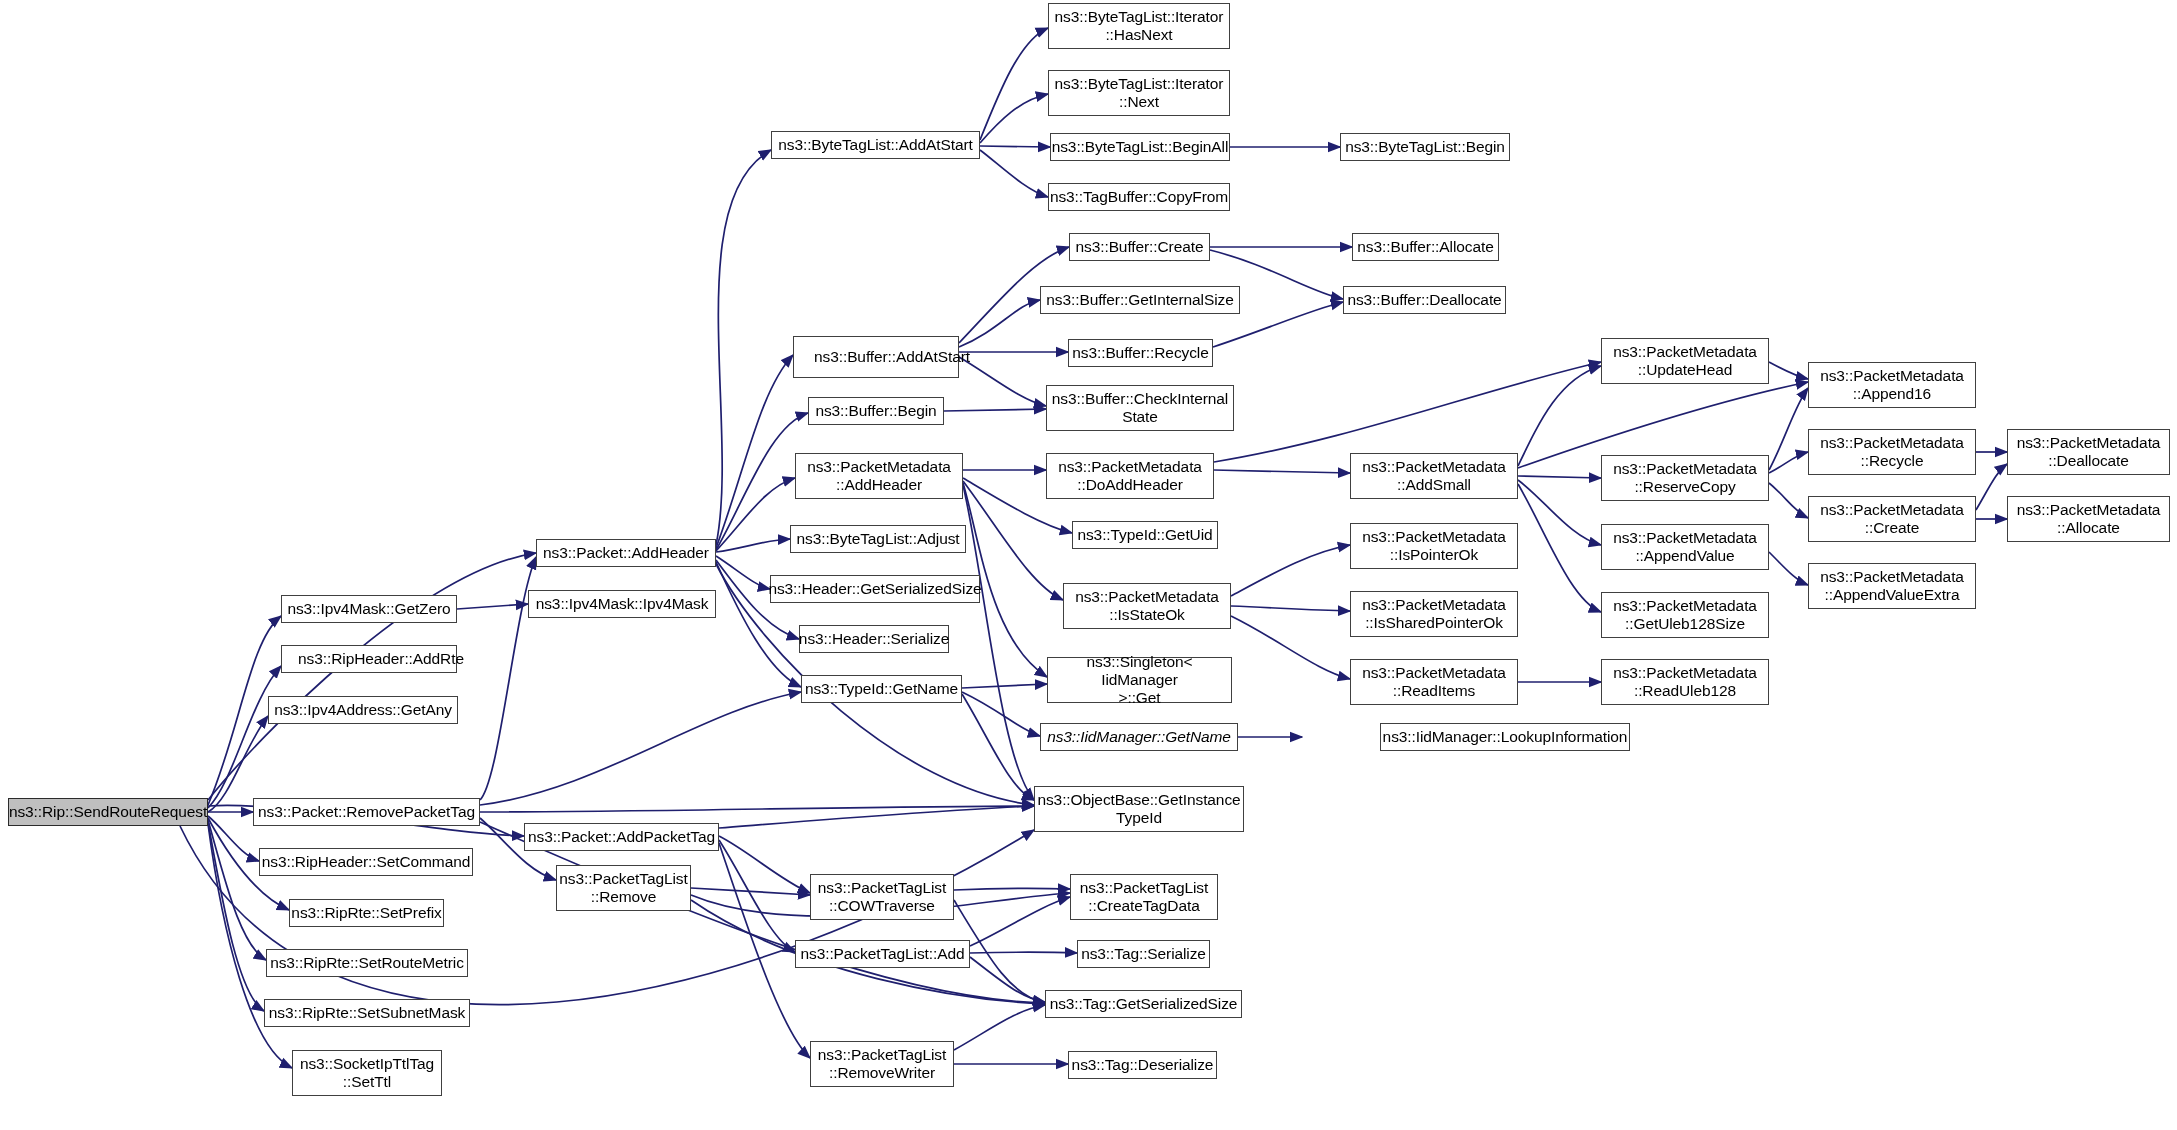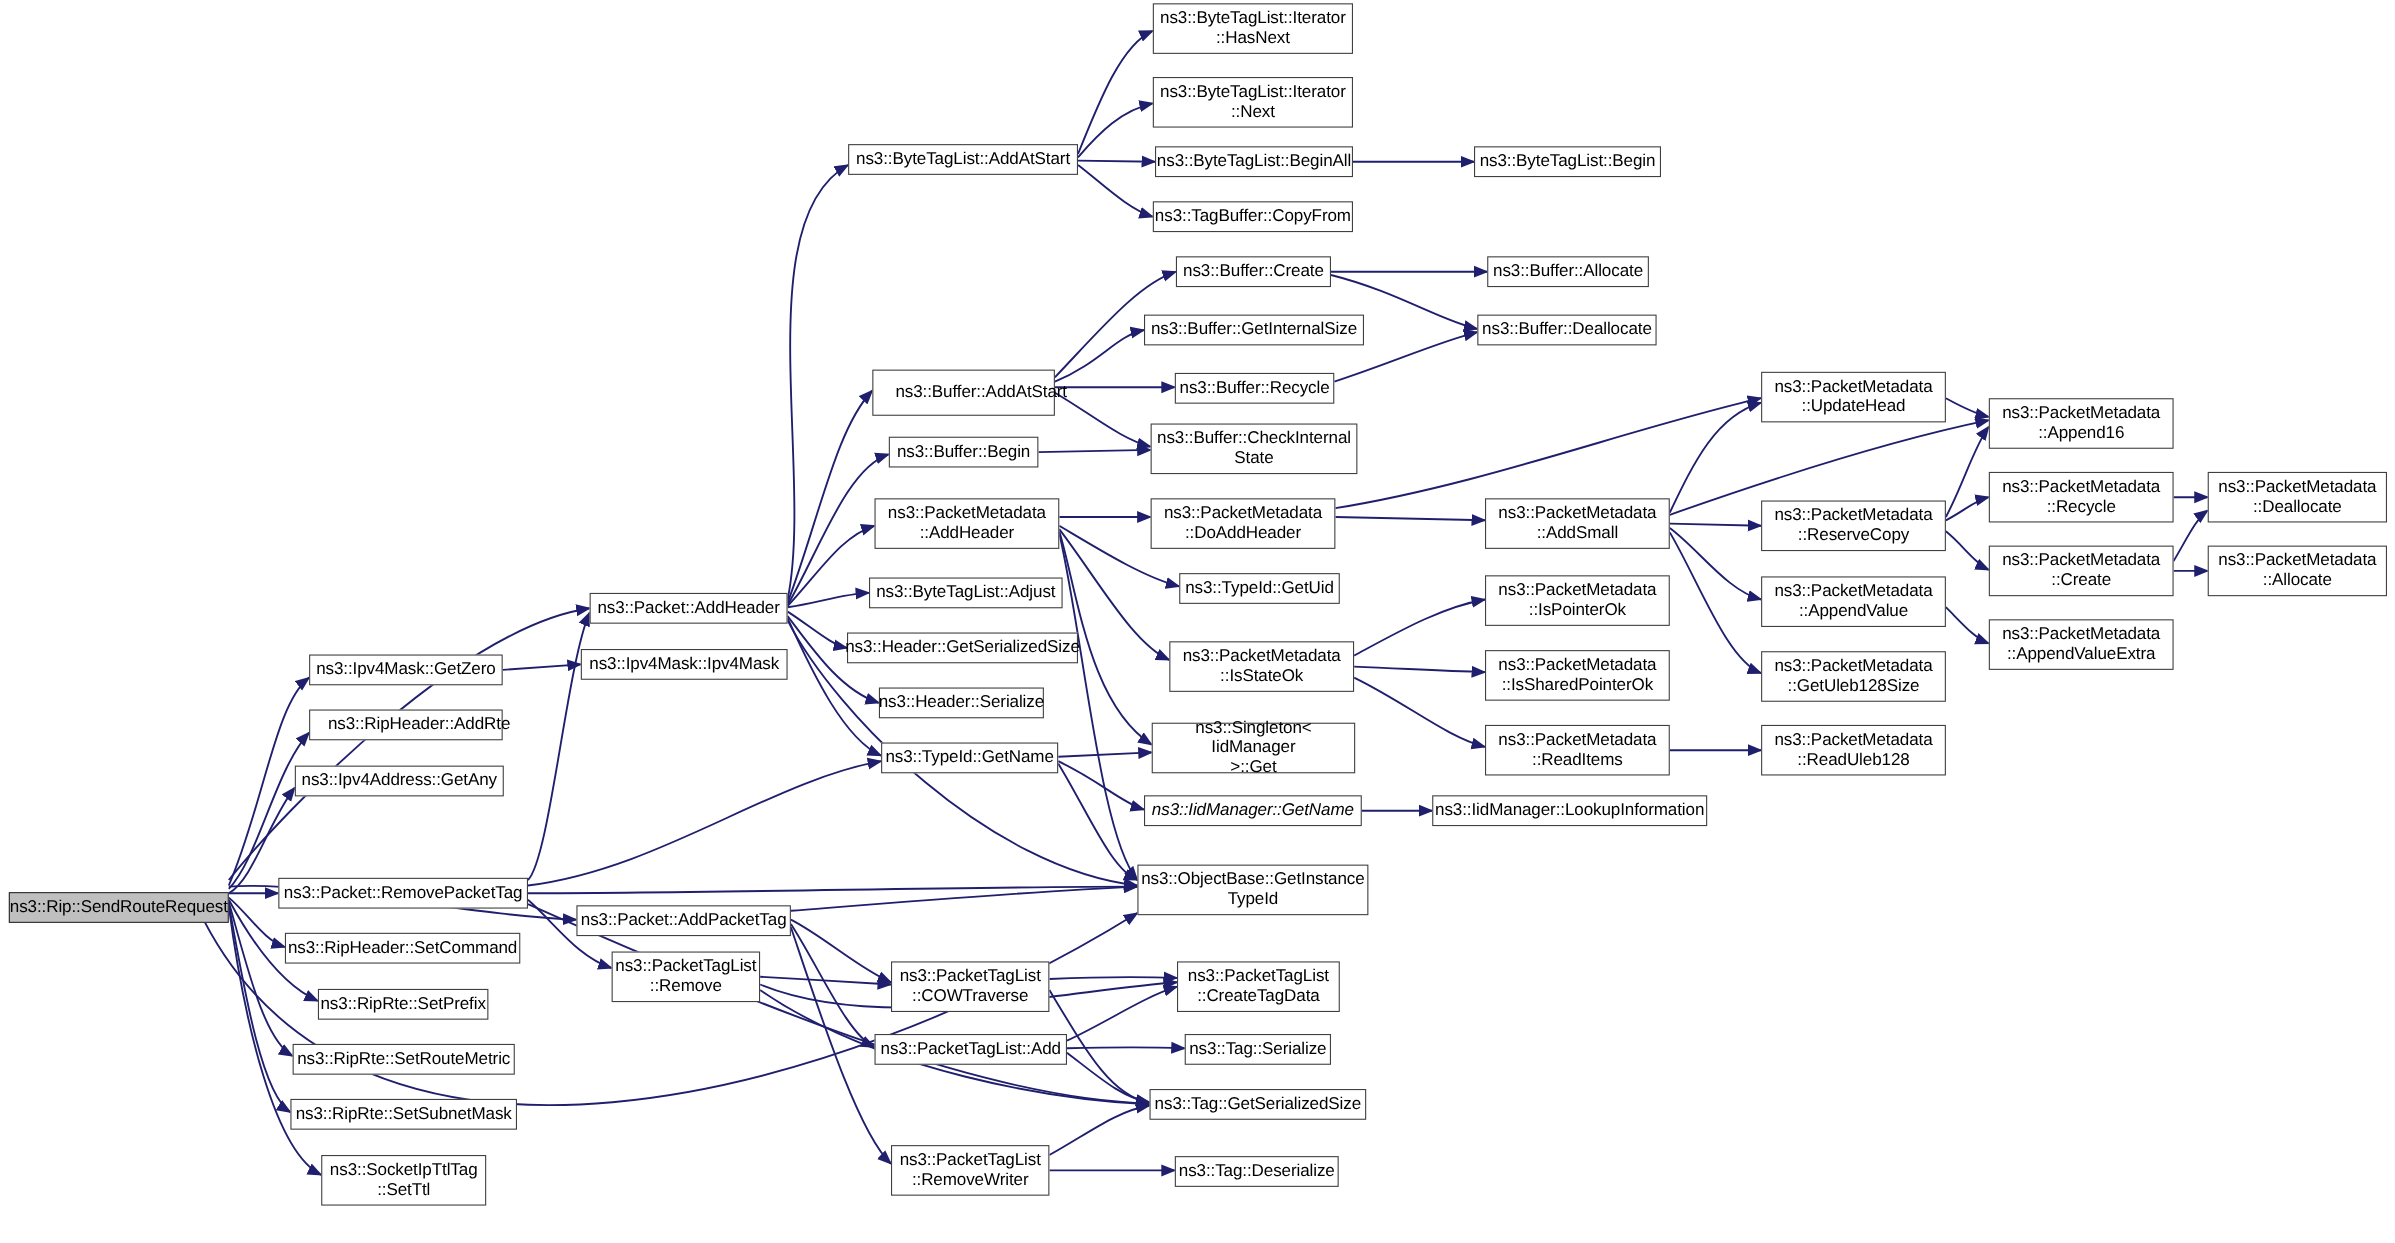--- a/index.html
+++ b/index.html
@@ -35,21 +35,20 @@
     align-items: center;
     justify-content: center;
     text-align: center;
     white-space: pre-line;
     letter-spacing: -0.1px;
     z-index: 2;
   }
   .node.root {
     background: #bfbfbf;
     border-color: #2b2b2b;
-    margin-top: 13px;
   }
 </style>
 </head>
 <body>
 
 <div id="graph">
   <svg id="edges" viewBox="0 0 2177 1130" xmlns="http://www.w3.org/2000/svg">
     <defs>
       <marker id="arrow" viewBox="0 0 10 8" refX="9" refY="4" markerWidth="8" markerHeight="7" orient="auto-start-reverse">
         <path d="M 0 0 L 10 4 L 0 8 z" fill="#1f1f6e"></path>
@@ -201,21 +200,21 @@
       <div class="node" style="left: 1352px; top: 233px; width: 147px; height: 28px;">ns3::Buffer::Allocate</div>
       <div class="node" style="left: 1343px; top: 286px; width: 163px; height: 28px;">ns3::Buffer::Deallocate</div>
       <div class="node" style="left: 1350px; top: 453px; width: 168px; height: 46px;">ns3::PacketMetadata
 ::AddSmall</div>
       <div class="node" style="left: 1350px; top: 523px; width: 168px; height: 46px;">ns3::PacketMetadata
 ::IsPointerOk</div>
       <div class="node" style="left: 1350px; top: 591px; width: 168px; height: 46px;">ns3::PacketMetadata
 ::IsSharedPointerOk</div>
       <div class="node" style="left: 1350px; top: 659px; width: 168px; height: 46px;">ns3::PacketMetadata
 ::ReadItems</div>
-      <div class="node" style="left: 1302px; top: 723px; width: 250px; height: 28px;">ns3::IidManager::LookupInformation</div>
+      <div class="node" style="left: 1380px; top: 723px; width: 250px; height: 28px;">ns3::IidManager::LookupInformation</div>
       <div class="node" style="left: 1601px; top: 338px; width: 168px; height: 46px;">ns3::PacketMetadata
 ::UpdateHead</div>
       <div class="node" style="left: 1601px; top: 455px; width: 168px; height: 46px;">ns3::PacketMetadata
 ::ReserveCopy</div>
       <div class="node" style="left: 1601px; top: 524px; width: 168px; height: 46px;">ns3::PacketMetadata
 ::AppendValue</div>
       <div class="node" style="left: 1601px; top: 592px; width: 168px; height: 46px;">ns3::PacketMetadata
 ::GetUleb128Size</div>
       <div class="node" style="left: 1601px; top: 659px; width: 168px; height: 46px;">ns3::PacketMetadata
 ::ReadUleb128</div>

